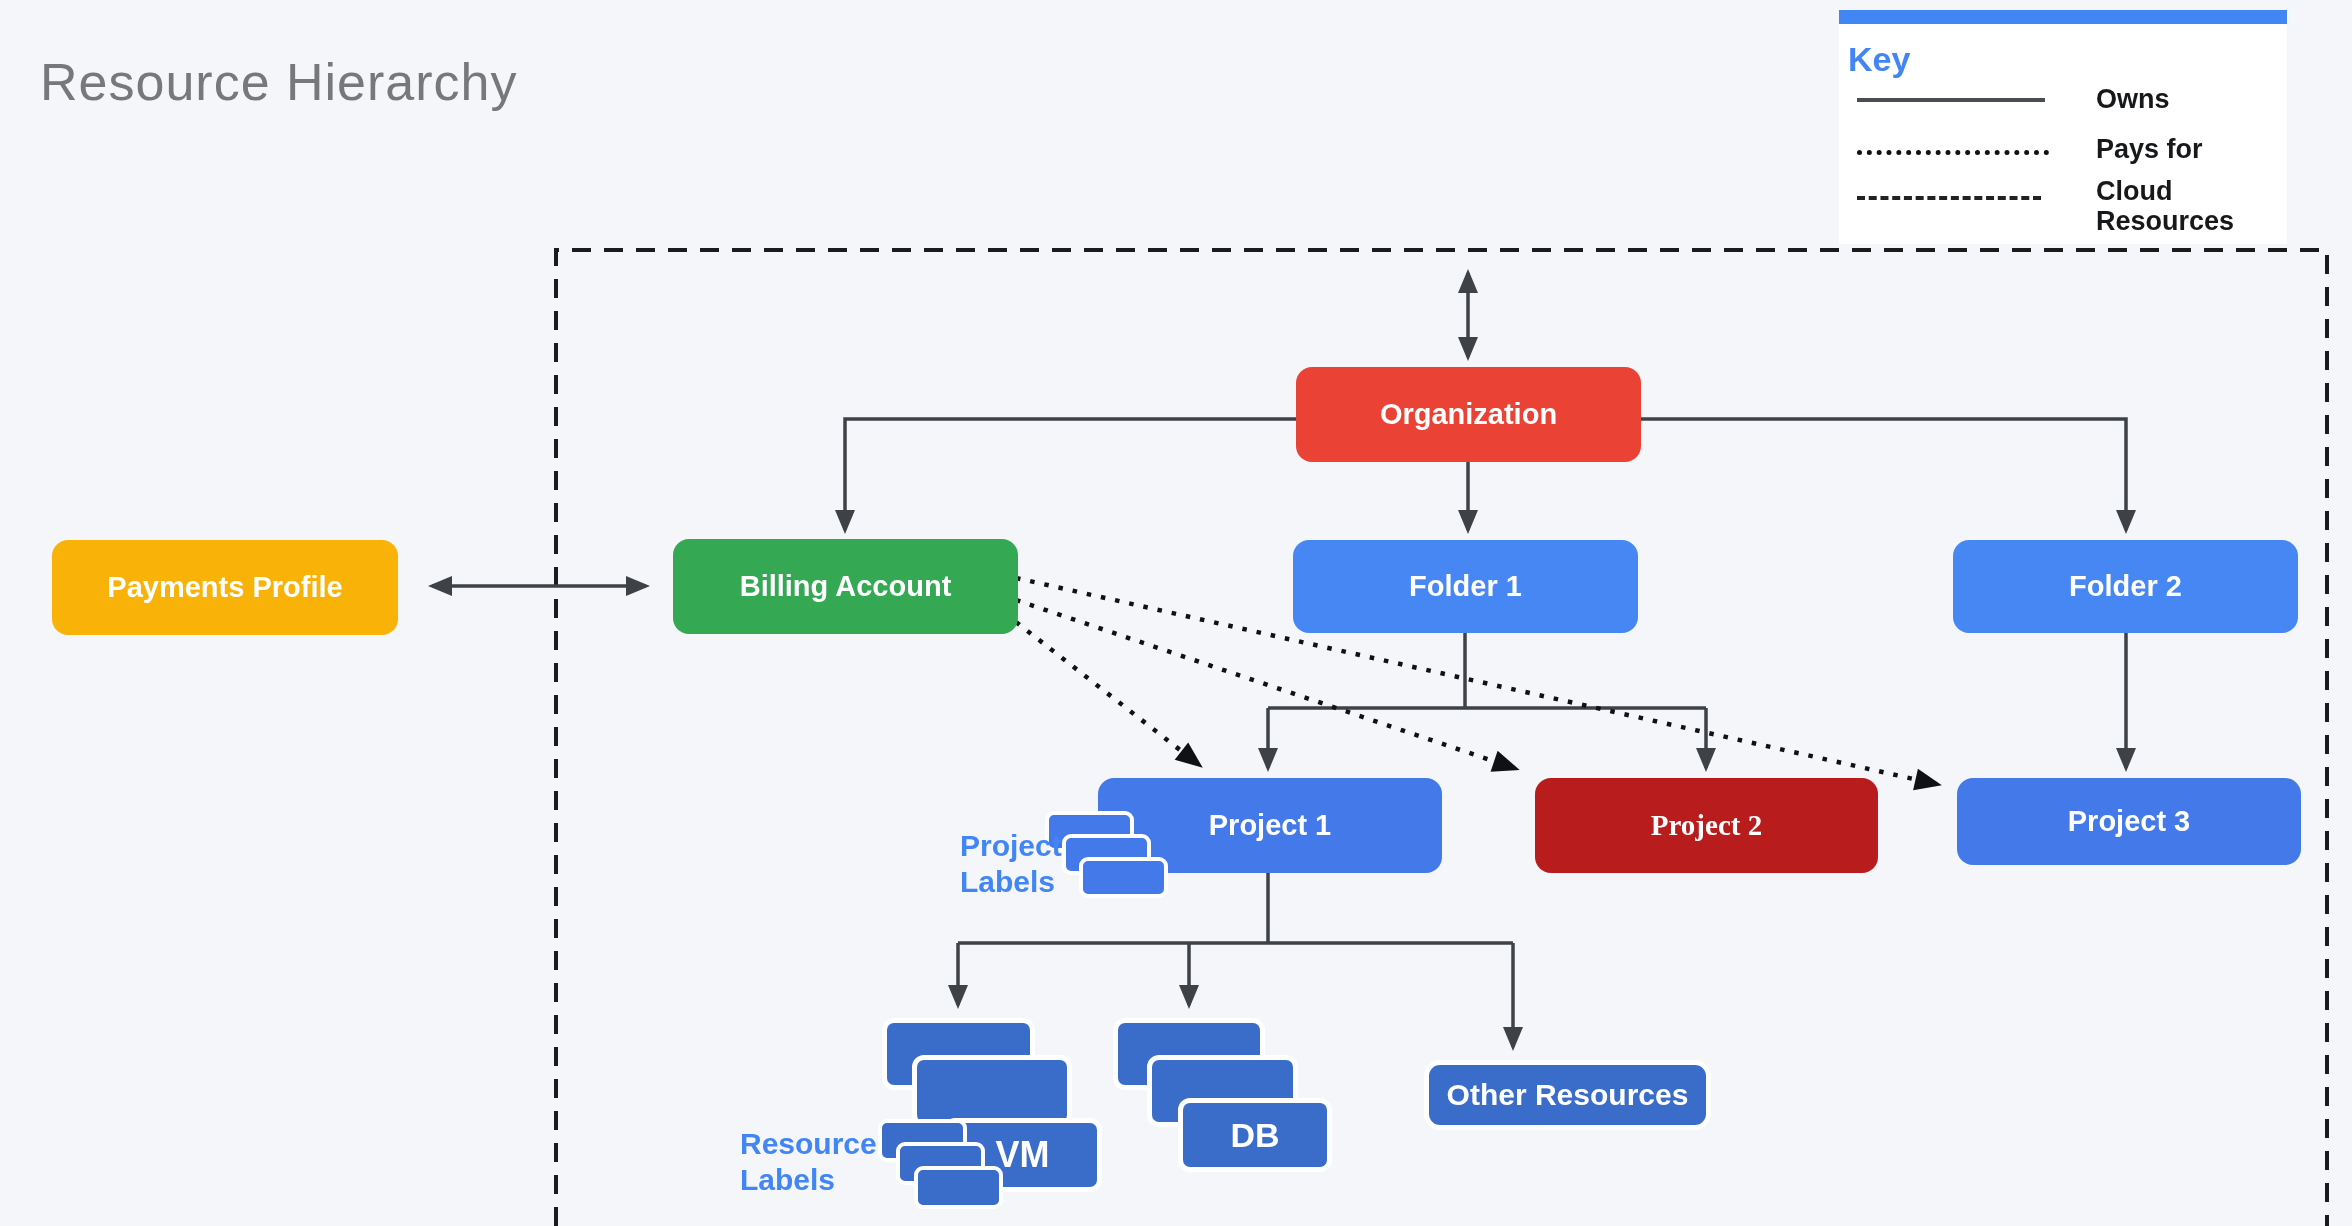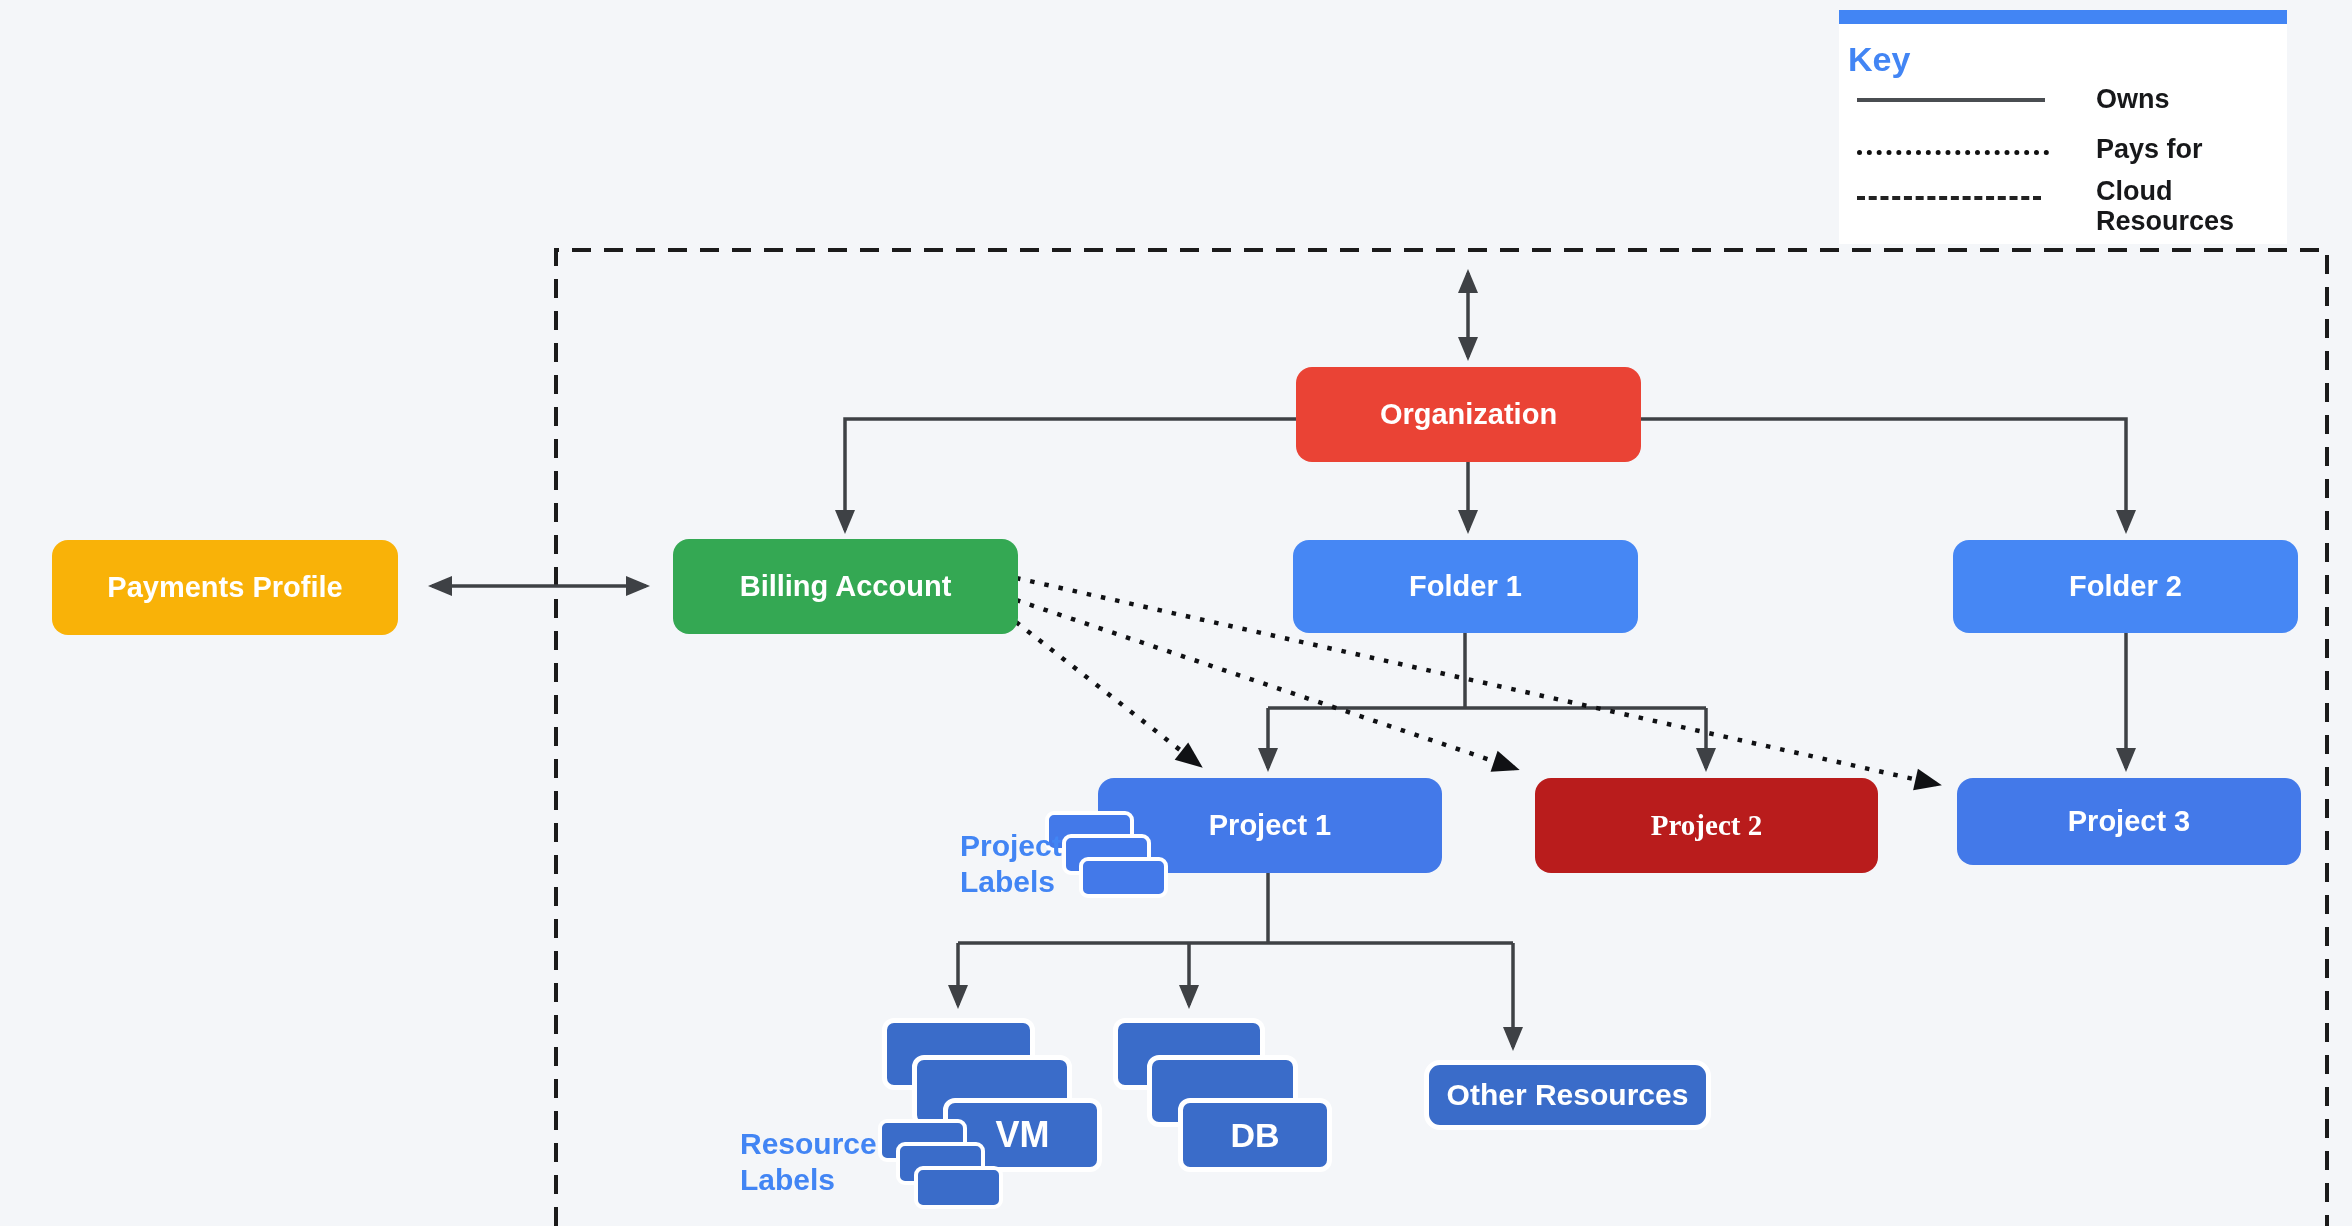--- a/index.html
+++ b/index.html
@@ -74,20 +74,21 @@
   }
   #key-label-owns {top:74px;}
   #key-label-pays {top:124px;}
   #key-label-cloud{top:166px;width:180px;white-space:normal;}
 </style>
 </head>
 <body>
 
 <div id="stage">
 
+  <div id="page-title">Resource Hierarchy</div>
 
   <svg id="wires" width="2352" height="1226" viewBox="0 0 2352 1226">
     <defs>
       <marker id="arr" markerUnits="userSpaceOnUse" markerWidth="28" markerHeight="26" refX="21" refY="12" orient="auto-start-reverse">
         <path d="M1,2 L25,12 L1,22 Z" fill="#3E4145"></path>
       </marker>
       <marker id="arrK" markerUnits="userSpaceOnUse" markerWidth="32" markerHeight="26" refX="22" refY="12" orient="auto">
         <path d="M1,1 L28,12 L1,23 Z" fill="#101114"></path>
       </marker>
     </defs>
@@ -136,21 +137,21 @@
   </div>
   <div class="node" id="node-project3" style="background: rgb(67, 121, 233);">
     <span>Project 3</span>
   </div>
   <div class="node" id="node-other" style="background: rgb(58, 108, 201);">
     <span>Other Resources</span>
   </div>
 
   <div class="srect" id="vm-a" style="background: rgb(58, 108, 201);"></div>
   <div class="srect" id="vm-b" style="background: rgb(58, 108, 201);"></div>
-  <div class="srect" id="vm-front" style="background: rgb(58, 108, 201);">
+  <div class="srect" id="vm-front" style="background: rgb(58, 108, 201); margin-top: 20px;">
     <span>VM</span>
   </div>
 
   <div class="srect" id="db-a" style="background: rgb(58, 108, 201);"></div>
   <div class="srect" id="db-b" style="background: rgb(58, 108, 201);"></div>
   <div class="srect" id="db-front" style="background: rgb(58, 108, 201);">
     <span>DB</span>
   </div>
 
   <div class="label-chip" id="pl-1" style="background: rgb(67, 121, 233);"></div>

